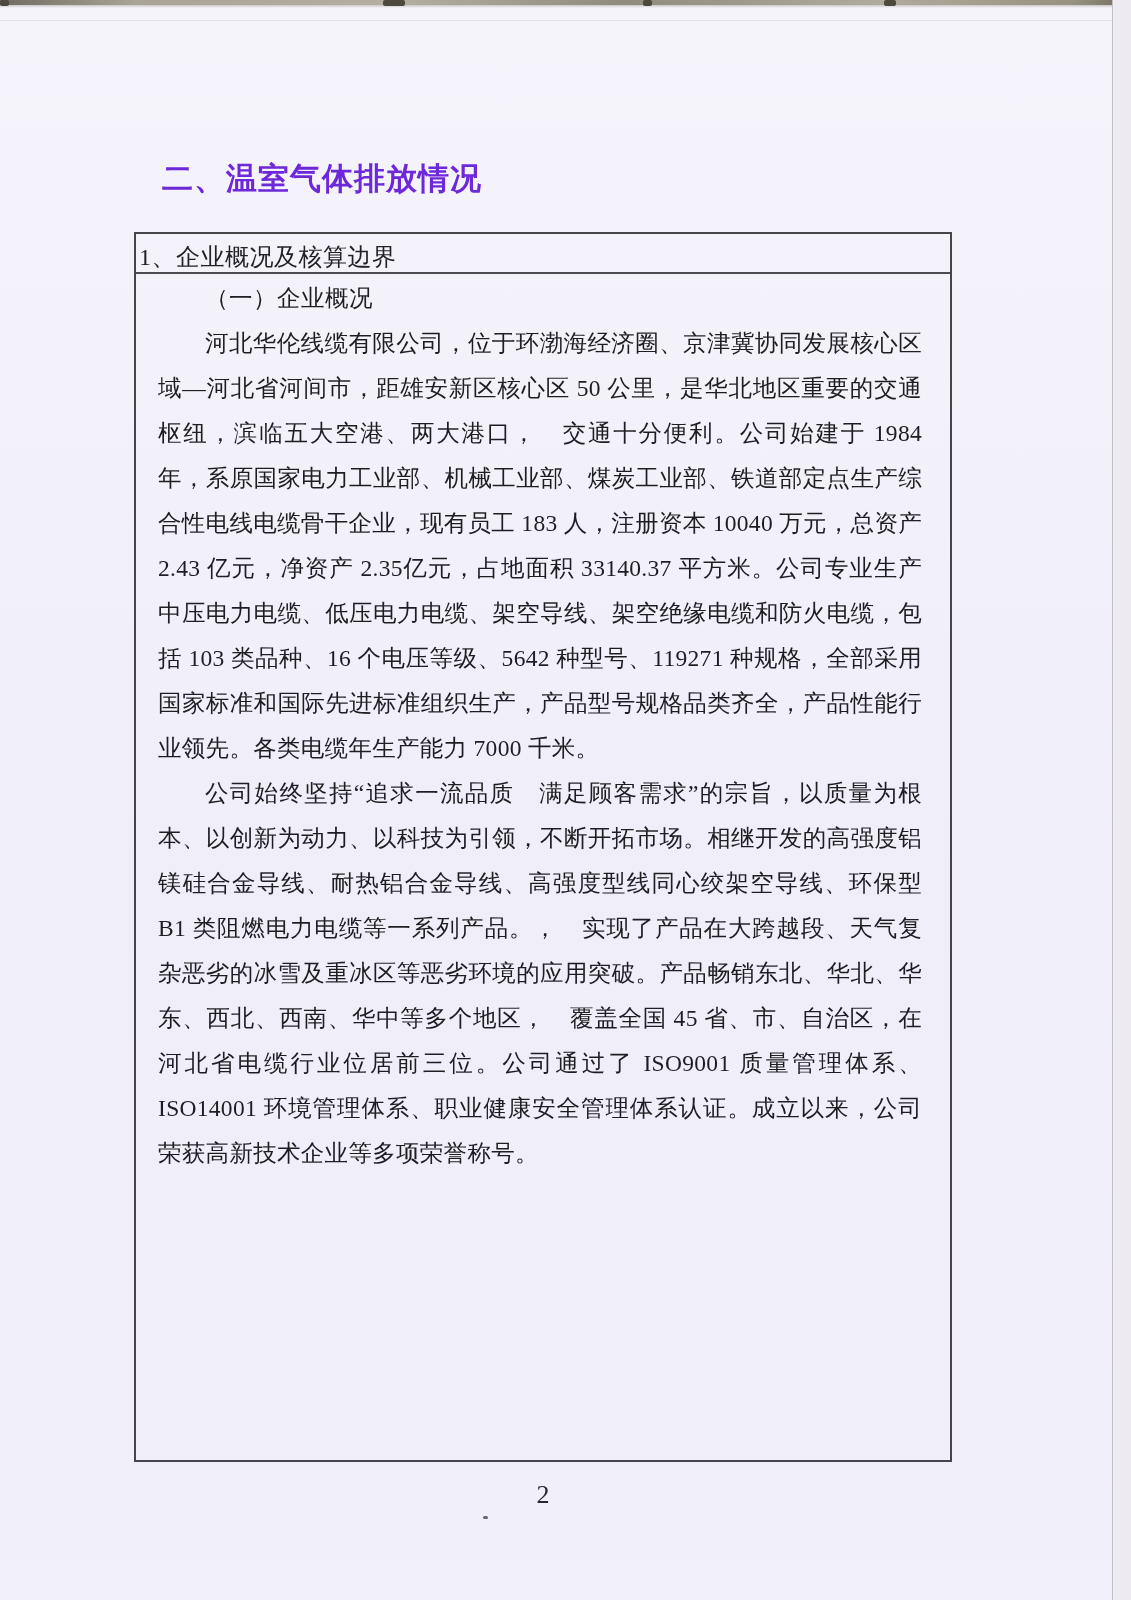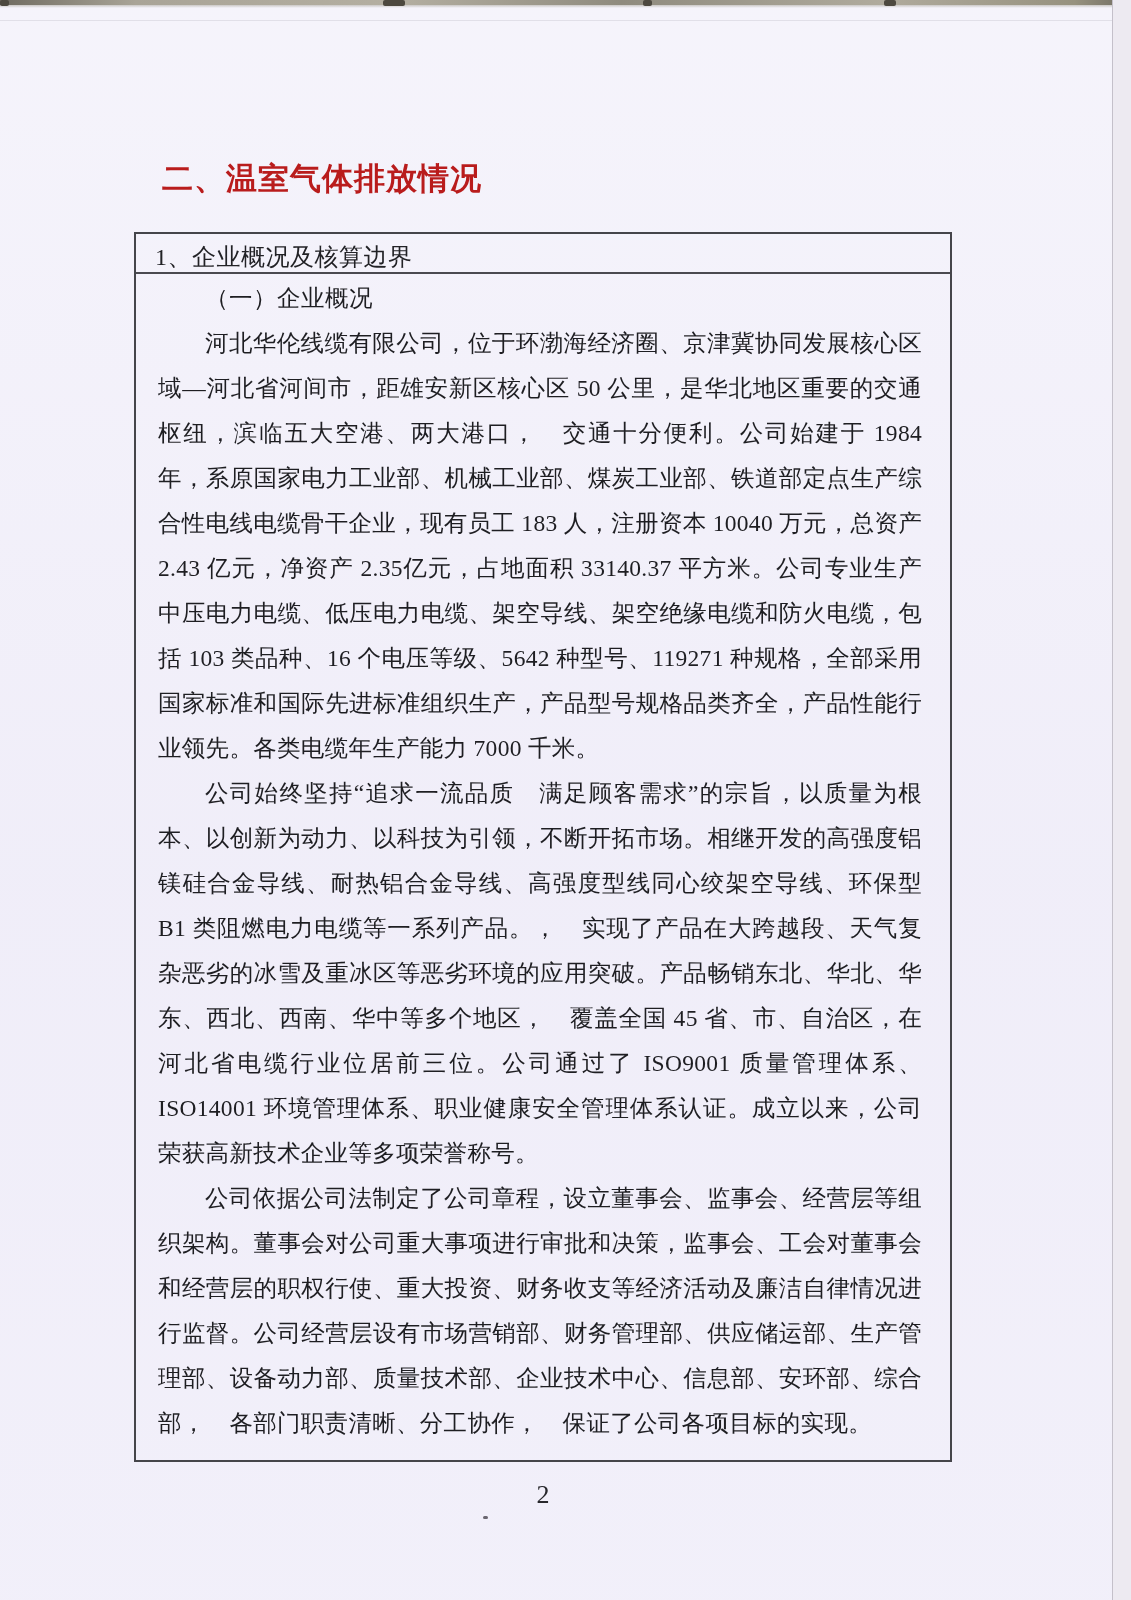--- a/index.html
+++ b/index.html
@@ -68,37 +68,37 @@
   
   .doc-title {
     position: absolute;
     left: 162px;
     top: 158px;
     margin: 0;
     font-family: "Liberation Sans", "DejaVu Sans", sans-serif;
     font-weight: 700;
     font-size: 31px;
     letter-spacing: 1px;
-    color: #b91c1c;
+    color: #6d28d9;
   }
   
   .section-box {
     position: absolute;
     left: 134px;
     top: 232px;
     width: 818px;
     height: 1230px;
     box-sizing: border-box;
     border: 2px solid #45454a;
     background: transparent;
   }
   .section-header {
     box-sizing: border-box;
     height: 40px;
-    padding: 7px 10px 0 19px;
+    padding: 7px 10px 0 3px;
     font-size: 24px;
     color: #222226;
     border-bottom: 2px solid #4a4a50;
     letter-spacing: 0.5px;
   }
   .section-content {
     box-sizing: border-box;
     padding: 2px 28px 0 22px;
     font-size: 23.5px;
     line-height: 45px;
@@ -142,17 +142,16 @@
 <div class="paper-right-line"></div>
 
 <h1 class="doc-title">二、温室气体排放情况</h1>
 
 <div class="section-box">
   <div class="section-header">1、企业概况及核算边界</div>
   <div class="section-content">
     <p class="subheading">（一）企业概况</p>
     <p class="para">河北华伦线缆有限公司，位于环渤海经济圈、京津冀协同发展核心区域—河北省河间市，距雄安新区核心区 50 公里，是华北地区重要的交通枢纽，滨临五大空港、两大港口，　交通十分便利。公司始建于 1984 年，系原国家电力工业部、机械工业部、煤炭工业部、铁道部定点生产综合性电线电缆骨干企业，现有员工 183 人，注册资本 10040 万元，总资产 2.43 亿元，净资产 2.35亿元，占地面积 33140.37 平方米。公司专业生产中压电力电缆、低压电力电缆、架空导线、架空绝缘电缆和防火电缆，包括 103 类品种、16 个电压等级、5642 种型号、119271 种规格，全部采用国家标准和国际先进标准组织生产，产品型号规格品类齐全，产品性能行业领先。各类电缆年生产能力 7000 千米。</p>
     <p class="para">公司始终坚持“追求一流品质　满足顾客需求”的宗旨，以质量为根本、以创新为动力、以科技为引领，不断开拓市场。相继开发的高强度铝镁硅合金导线、耐热铝合金导线、高强度型线同心绞架空导线、环保型 B1 类阻燃电力电缆等一系列产品。，　实现了产品在大跨越段、天气复杂恶劣的冰雪及重冰区等恶劣环境的应用突破。产品畅销东北、华北、华东、西北、西南、华中等多个地区，　覆盖全国 45 省、市、自治区，在河北省电缆行业位居前三位。公司通过了 ISO9001 质量管理体系、ISO14001 环境管理体系、职业健康安全管理体系认证。成立以来，公司荣获高新技术企业等多项荣誉称号。</p>
-    <p class="para">公司依据公司法制定了公司章程，设立董事会、监事会、经营层等组织架构。董事会对公司重大事项进行审批和决策，监事会、工会对董事会和经营层的职权行使、重大投资、财务收支等经济活动及廉洁自律情况进行监督。公司经营层设有市场营销部、财务管理部、供应储运部、生产管理部、设备动力部、质量技术部、企业技术中心、信息部、安环部、综合部，　各部门职责清晰、分工协作，　保证了公司各项目标的实现。</p>
   </div>
 </div>
 
 <div class="page-number">2</div>
 
 </body></html>

